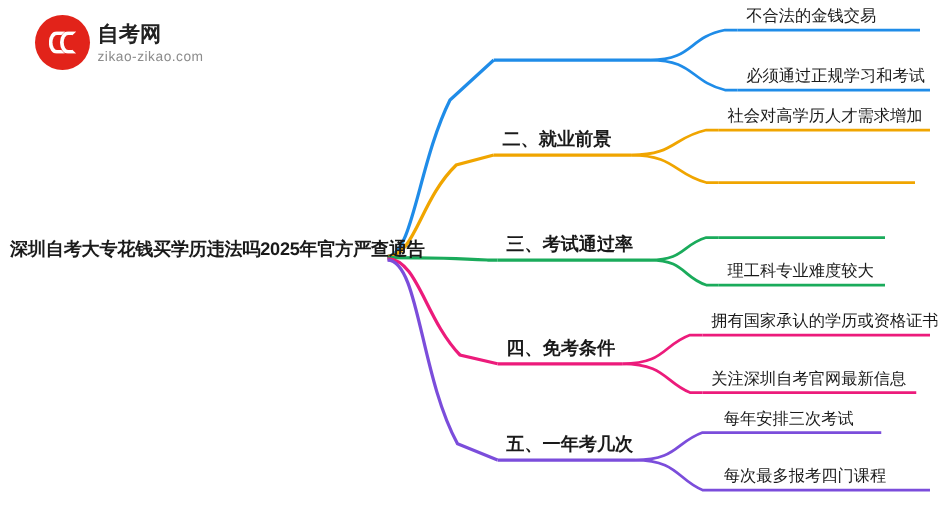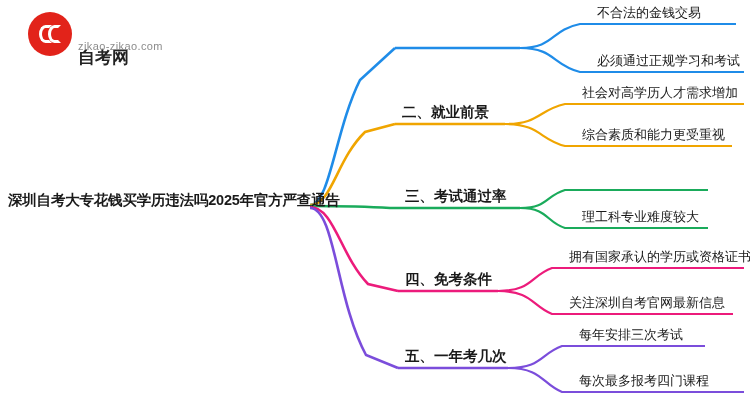--- a/index.html
+++ b/index.html
@@ -92,21 +92,20 @@
     border-radius: 50% 0 0 50%;
     box-sizing: border-box;
   }
   #logo-title {
     position: absolute;
     left: 50px;
     top: 6px;
     font-size: 17px;
     font-weight: bold;
     color: #222222;
-    margin-top: 30px;
   }
   #logo-sub {
     position: absolute;
     left: 50px;
     top: 30px;
     font-size: 11px;
     color: #8c8c8c;
     letter-spacing: 0.4px;
   }
 </style>
@@ -159,21 +158,20 @@
     <path d="M572,392 L744,392" fill="none" stroke="#7b4ddb" stroke-width="2.2"></path>
   </svg>
 
   <div id="central-topic" class="node">深圳自考大专花钱买学历违法吗2025年官方严查通告</div>
 
   <div class="node leaf-label" style="left:591px; top:5px;">不合法的金钱交易</div>
   <div class="node leaf-label" style="left:591px; top:53px;">必须通过正规学习和考试</div>
 
   <div class="node leaf-label" style="left:576px; top:85px;">社会对高学历人才需求增加</div>
   <div class="node branch-label" style="left:396px; top:104px;">二、就业前景</div>
-  <div class="node leaf-label" style="left:576px; top:127px;">综合素质和能力更受重视</div>
 
   <div class="node branch-label" style="left:399px; top:188px;">三、考试通过率</div>
   <div class="node leaf-label" style="left:576px; top:209px;">理工科专业难度较大</div>
 
   <div class="node branch-label" style="left:399px; top:271px;text-align:right;">四、免考条件</div>
   <div class="node leaf-label" style="left:563px; top:249px;">拥有国家承认的学历或资格证书</div>
   <div class="node leaf-label" style="left:563px; top:295px;">关注深圳自考官网最新信息</div>
 
   <div class="node branch-label" style="left:399px; top:348px;">五、一年考几次</div>
   <div class="node leaf-label" style="left:573px; top:327px;">每年安排三次考试</div>

